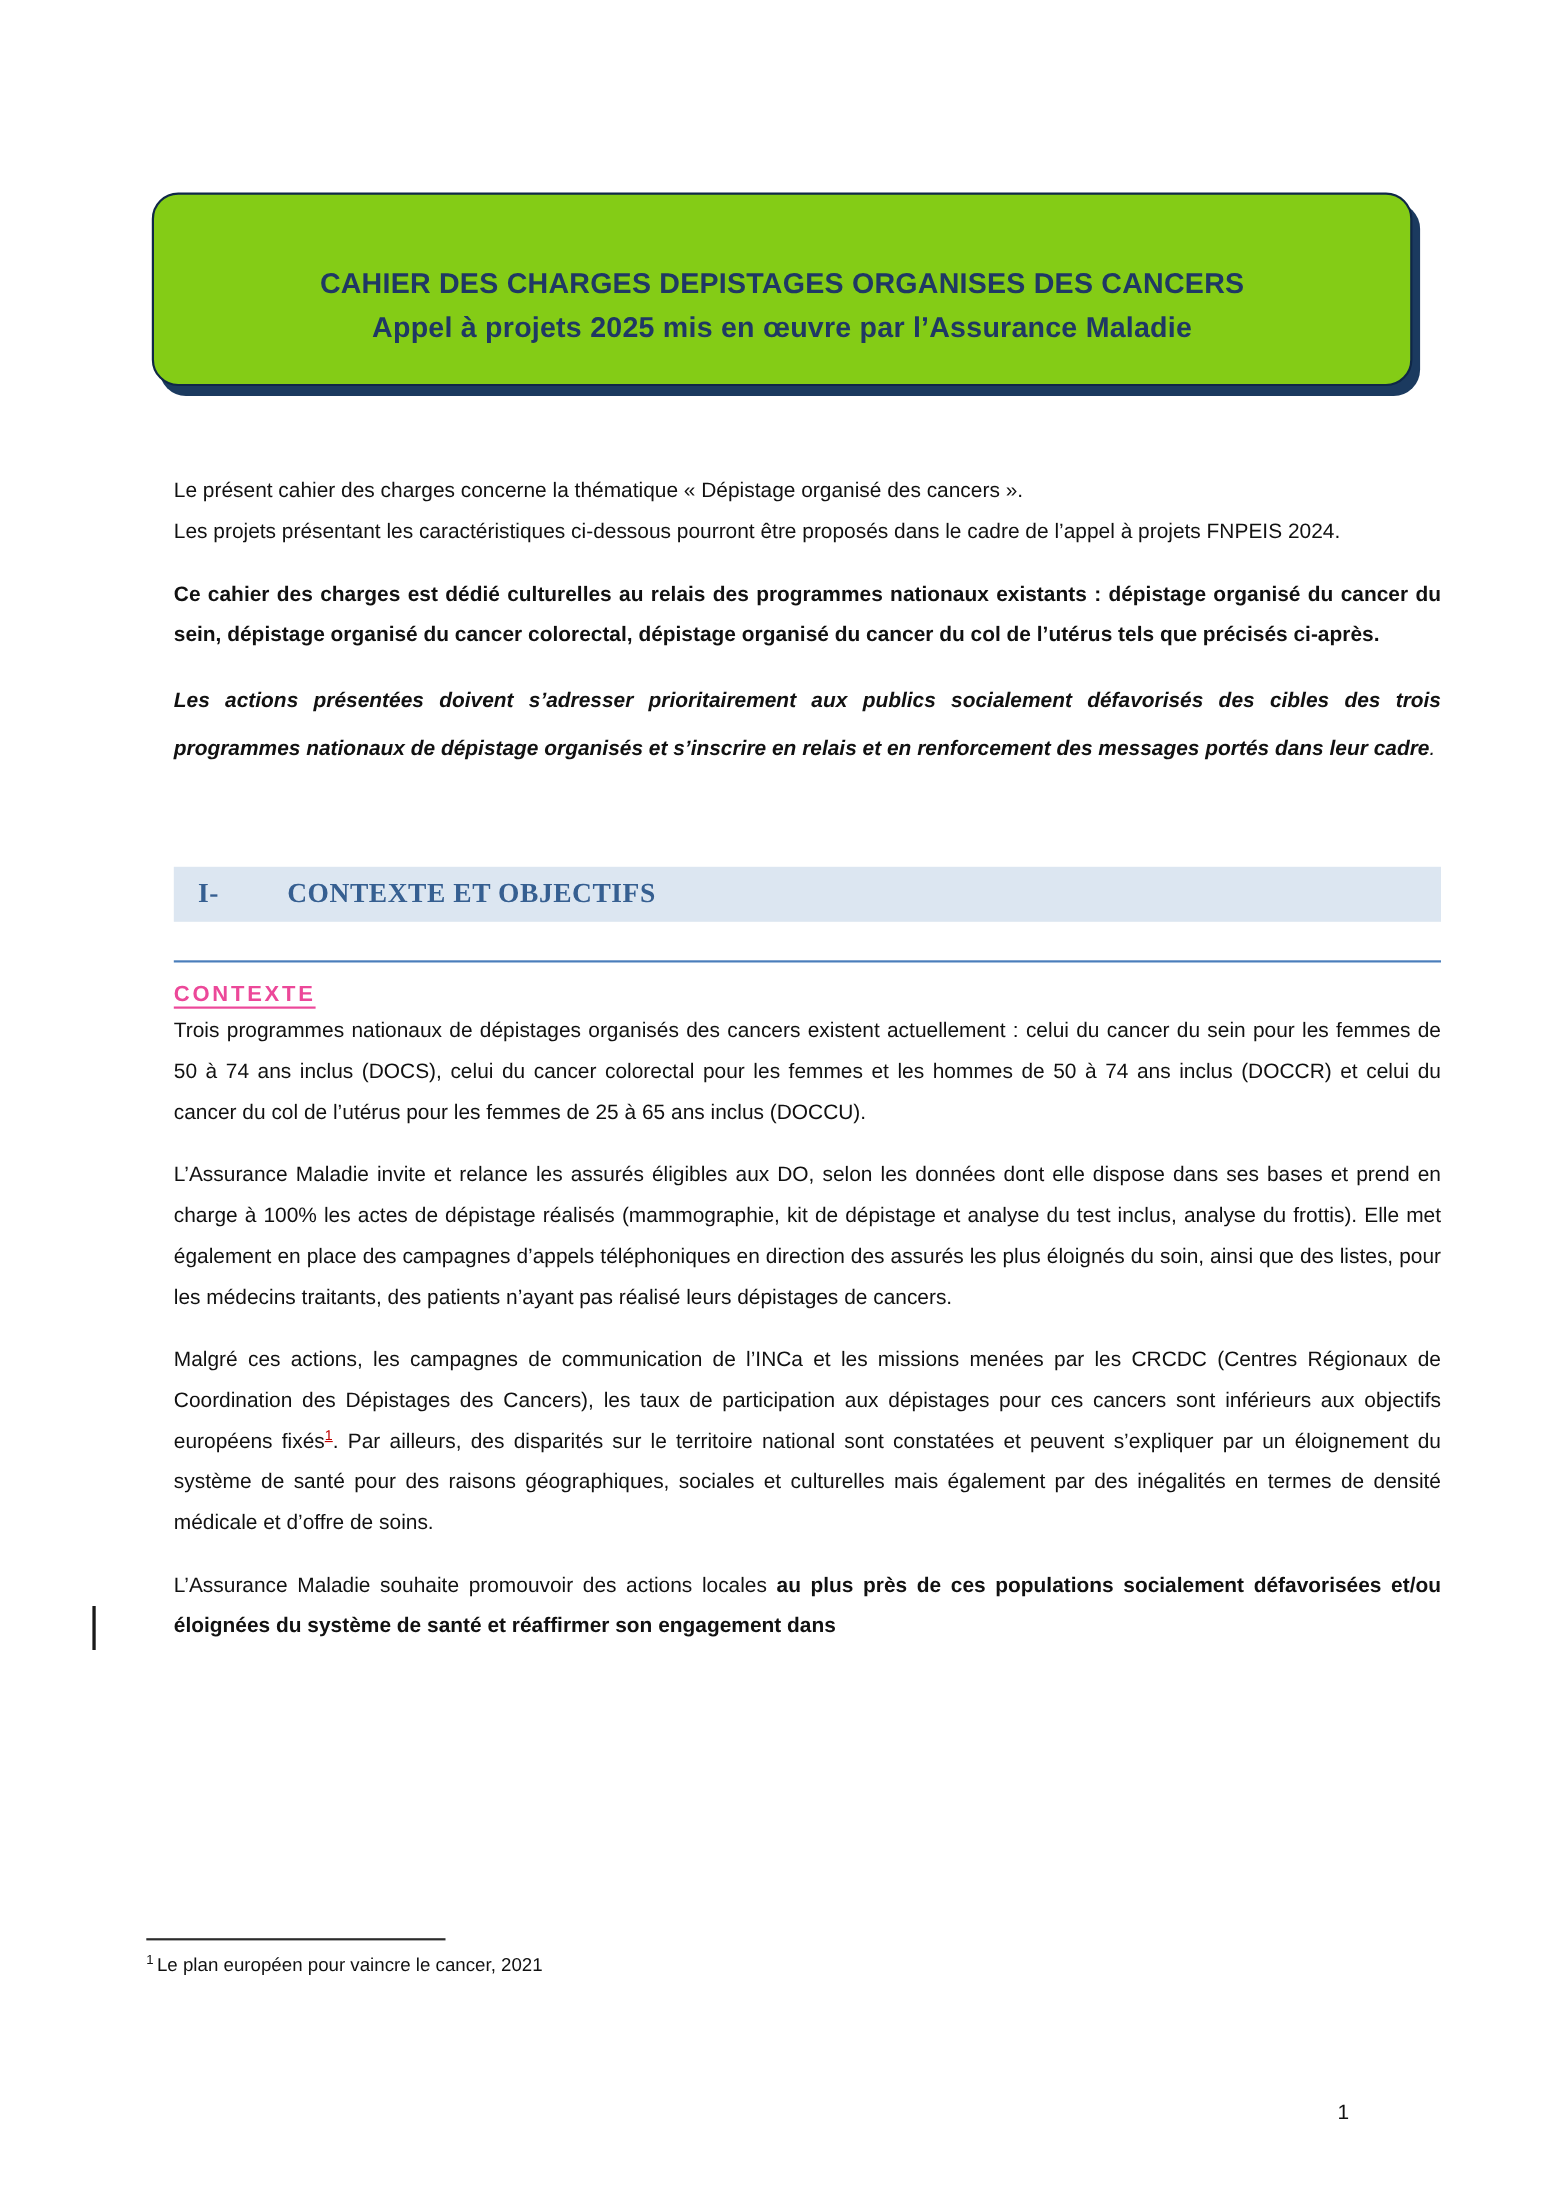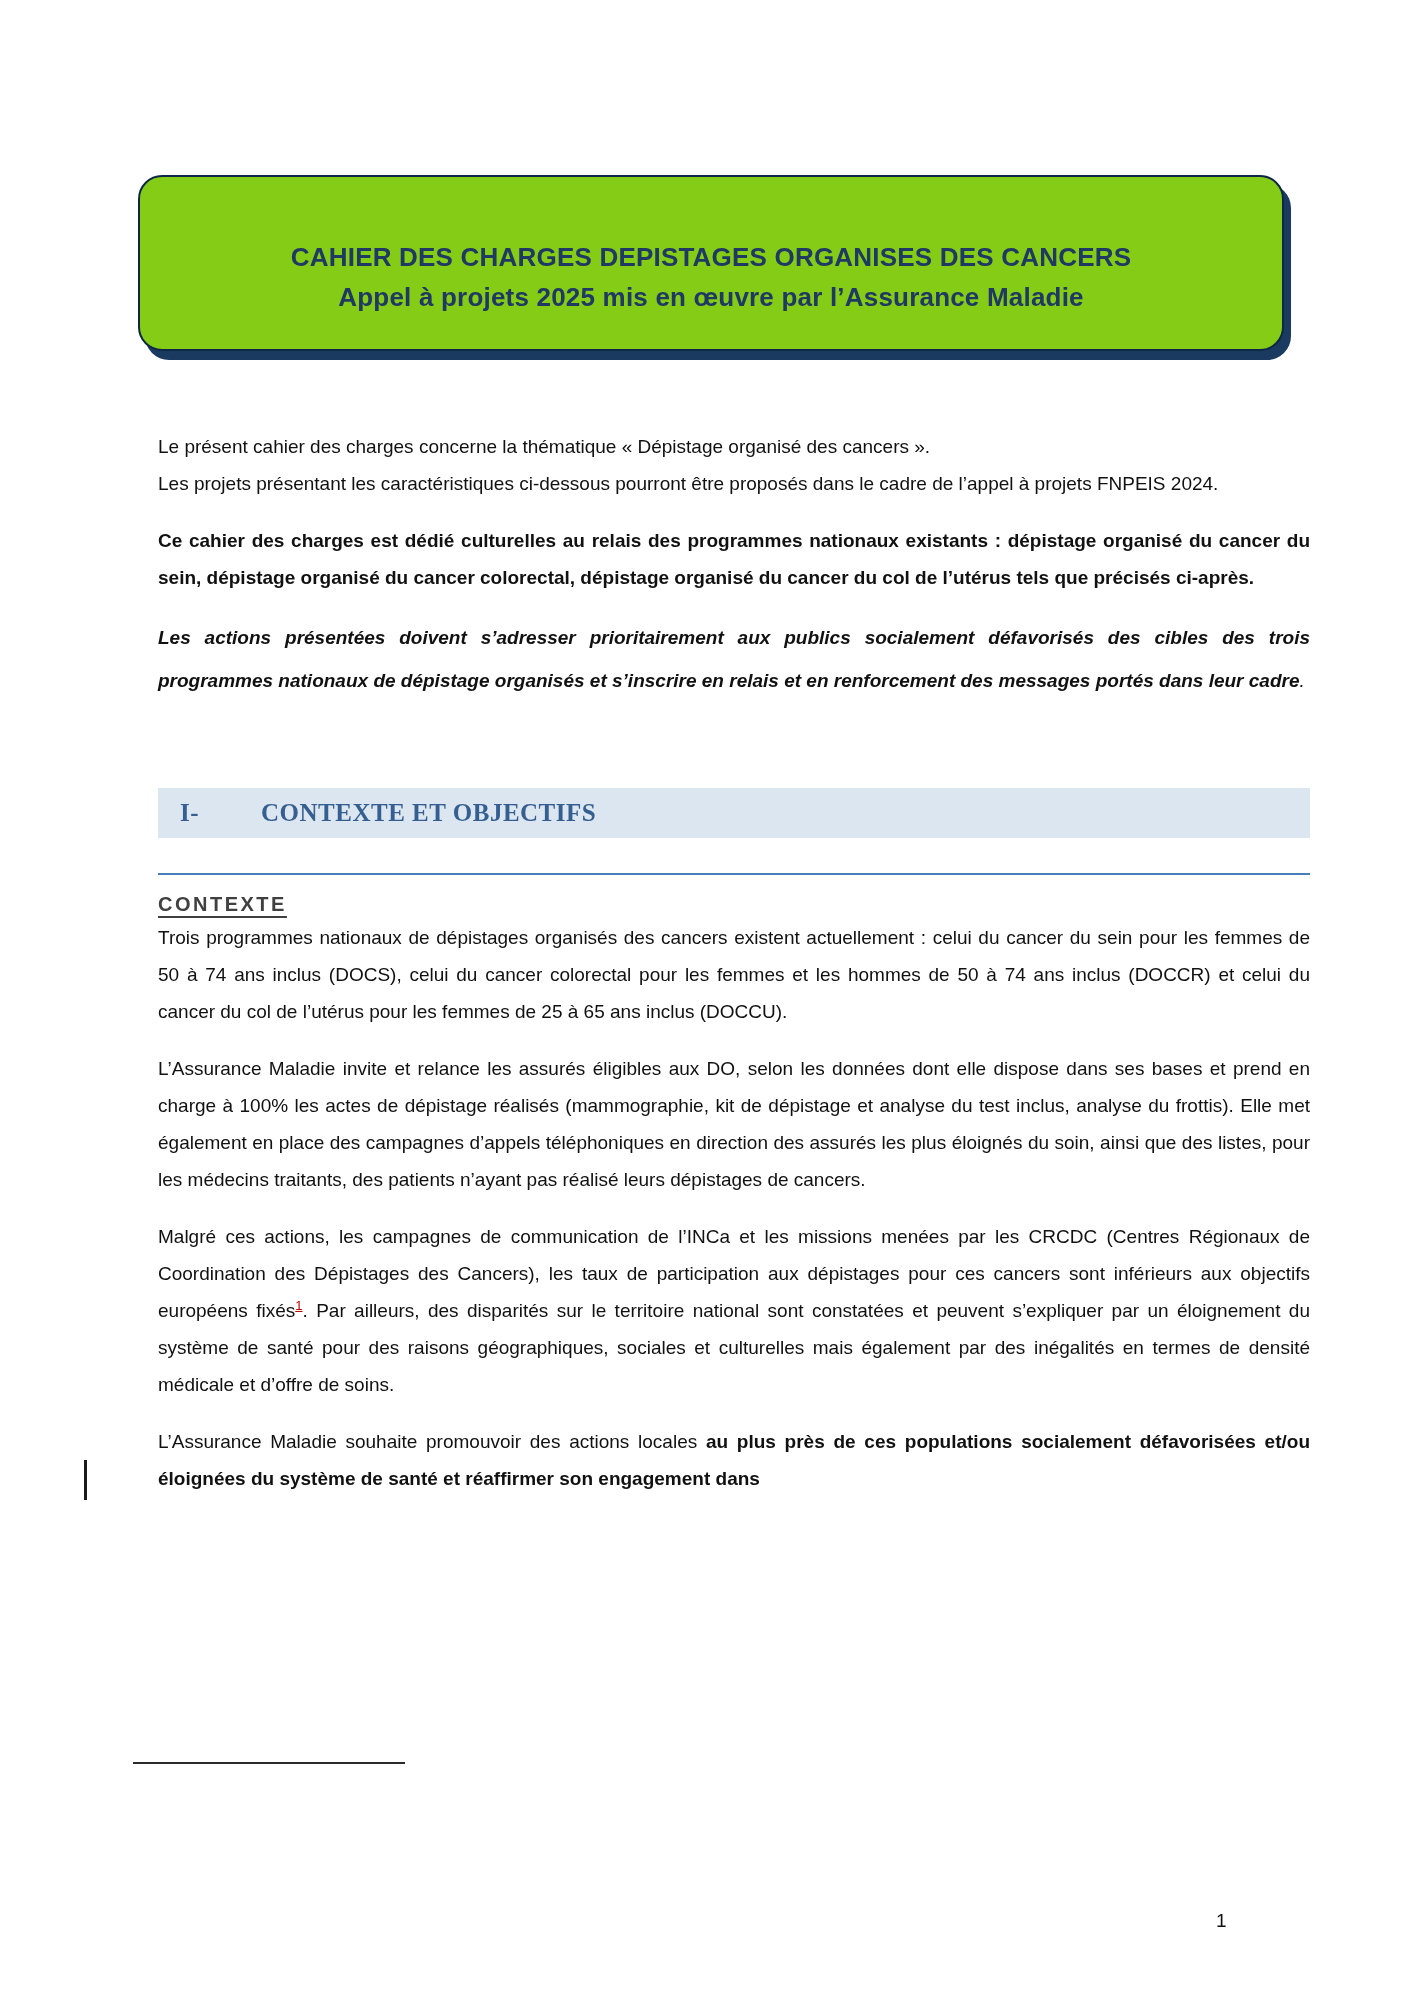--- a/index.html
+++ b/index.html
@@ -91,21 +91,21 @@
     background: #4a7ebb;
     width: 100%;
   }
 
   .subsection-heading {
     margin-top: 14px;
     display: inline-block;
     font-size: 20px;
     font-weight: bold;
     letter-spacing: 2.5px;
-    color: #404040;
+    color: #ec4899;
     text-decoration: underline;
     text-underline-offset: 5px;
     text-decoration-thickness: 2px;
     line-height: 30px;
   }
   .context-first { margin-top: 16px; }
   p.last-para { margin-bottom: 0; }
 
   
   .change-bar {
@@ -185,15 +185,16 @@
   <p class="body"><span>Malgré ces actions, les campagnes de communication de l’INCa et les missions menées par les CRCDC (Centres Régionaux de Coordination des Dépistages des Cancers), les taux de participation aux dépistages pour ces cancers sont inférieurs aux objectifs européens fixés</span><span class="ref-sup">1</span><span>. Par ailleurs, des disparités sur le territoire national sont constatées et peuvent s’expliquer par un éloignement du système de santé pour des raisons géographiques, sociales et culturelles mais également par des inégalités en termes de densité médicale et d’offre de soins.</span></p>
 
   <p class="body last-para"><span>L’Assurance Maladie souhaite promouvoir des actions locales </span><b>au plus près de ces populations socialement défavorisées et/ou éloignées du système de santé et réaffirmer son engagement dans</b></p>
 
 </div>
 
 <div class="change-bar"></div>
 
 <div class="footnote-block">
   <div class="footnote-separator"></div>
+  <div class="footnote-text"><span class="fn-sup">1</span><span>Le plan européen pour vaincre le cancer, 2021</span></div>
 </div>
 
 <div class="page-number">1</div>
 
 </body></html>

